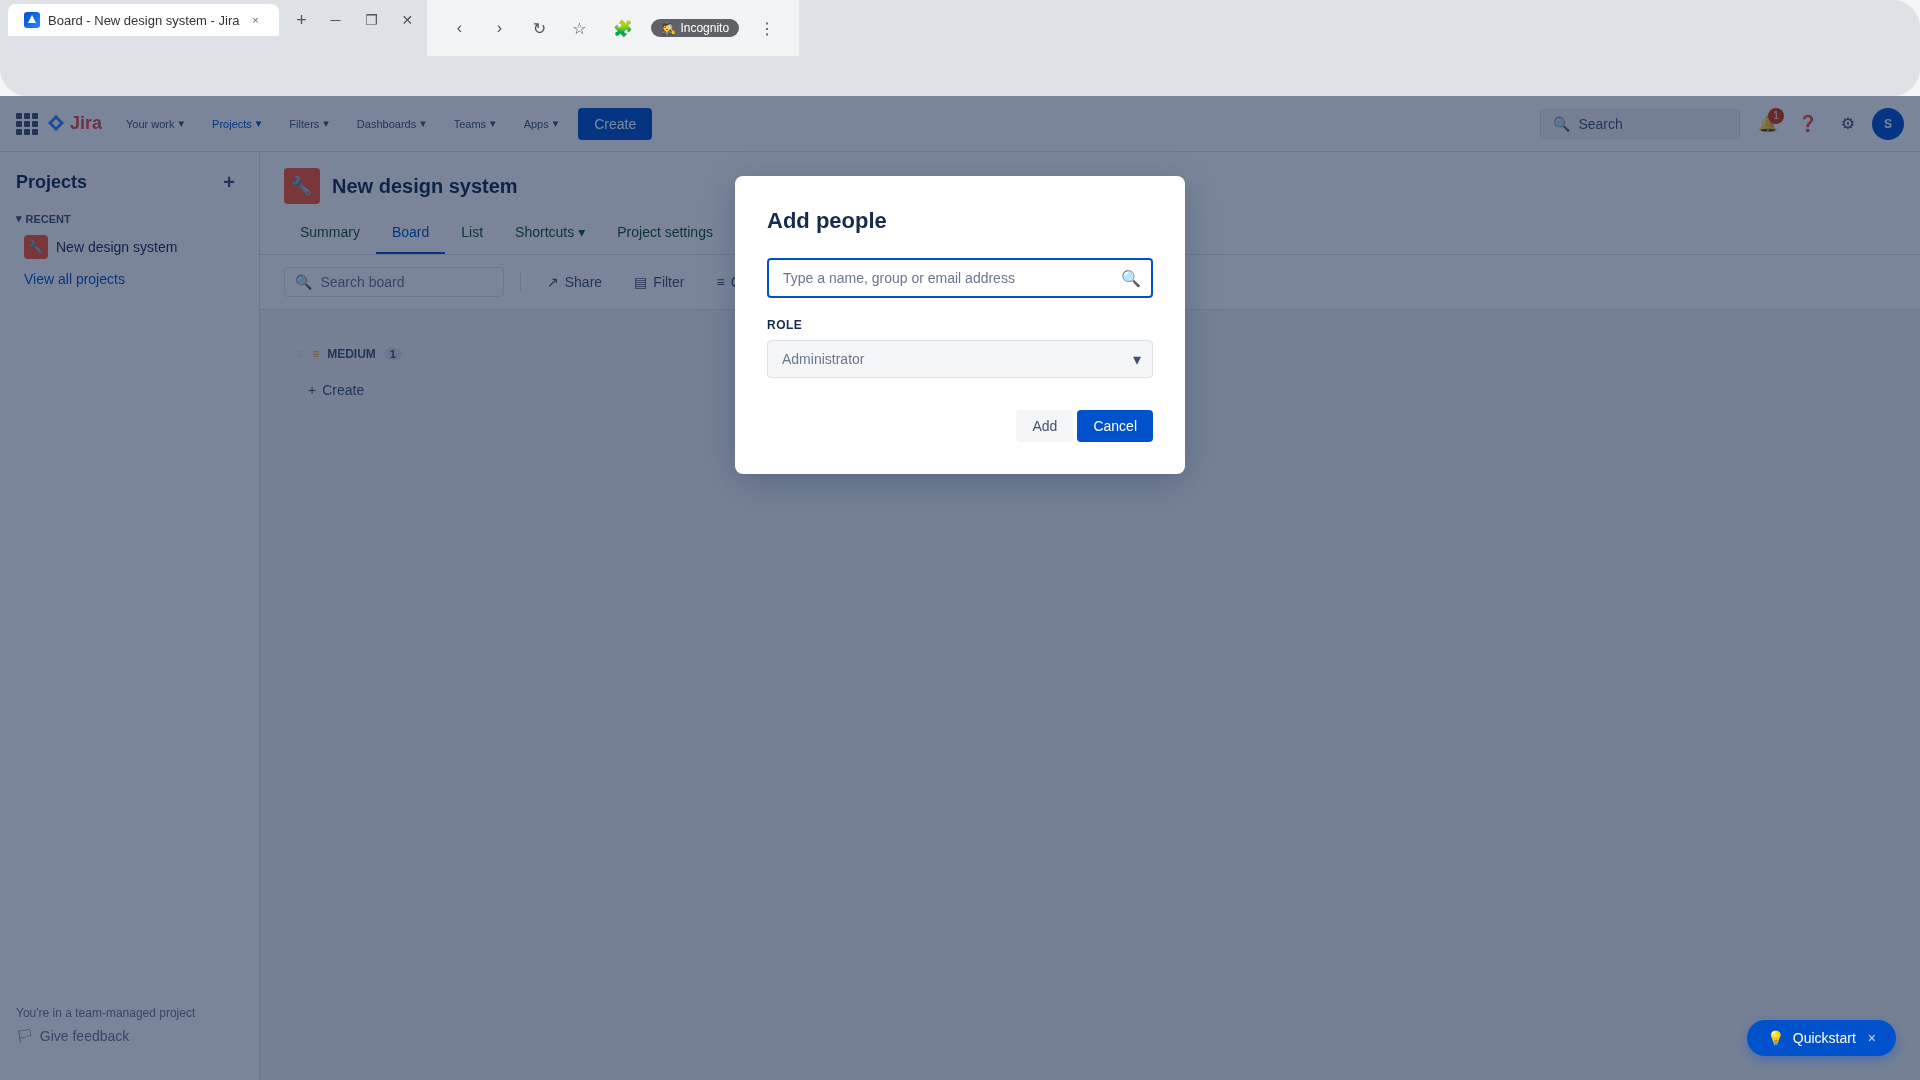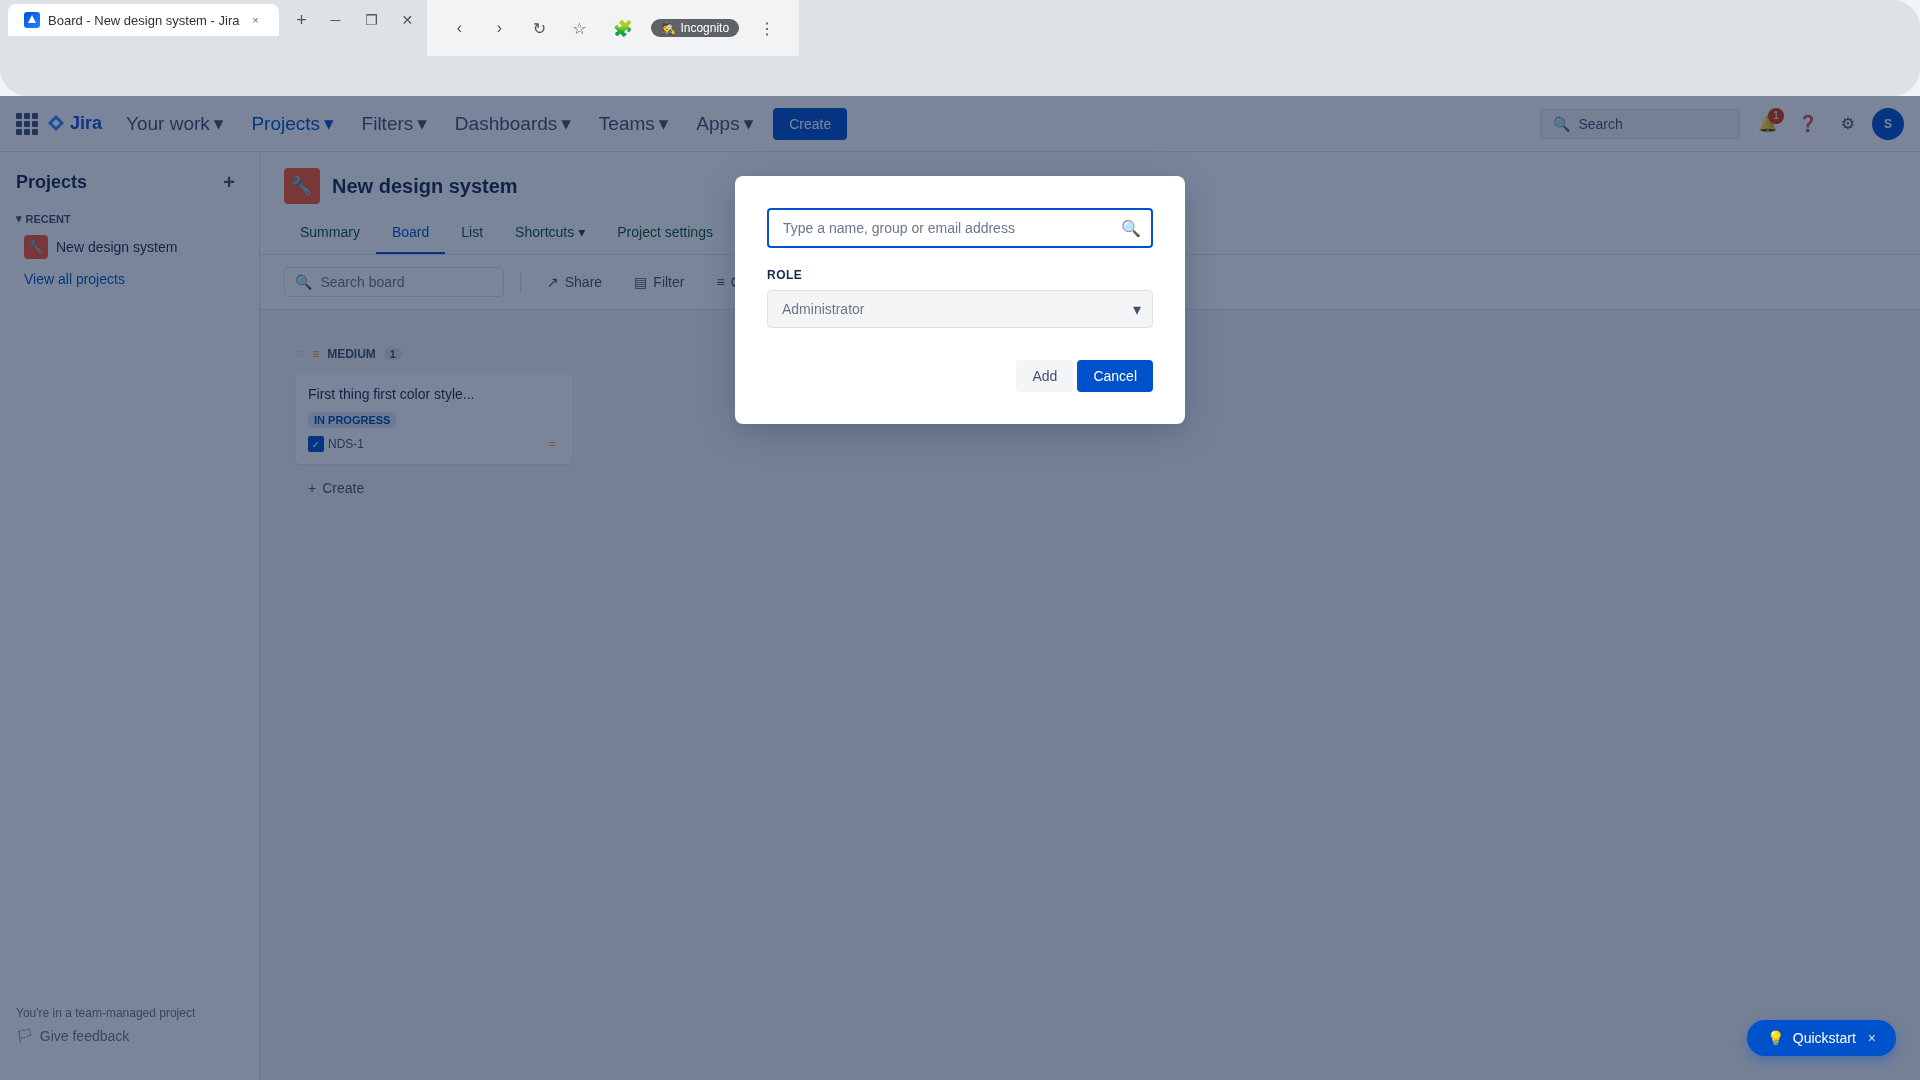--- a/index.html
+++ b/index.html
@@ -20,22 +20,22 @@
     .nav-right { margin-left: auto; display: flex; align-items: center; gap: 12px; }
     .nav-icon-btn { width: 32px; height: 32px; display: flex; align-items: center; justify-content: center; color: #555; font-size: 16px; cursor: pointer; border-radius: 50%; }
     .incognito-badge { background: #5f6368; color: white; border-radius: 12px; padding: 2px 10px; font-size: 12px; display: flex; align-items: center; gap: 4px; }
 
     
     .app { display: flex; flex-direction: column; height: calc(1080px - 96px); }
 
     
     .top-nav { background: white; height: 56px; display: flex; align-items: center; padding: 0 16px; border-bottom: 1px solid #dfe1e6; gap: 4px; position: relative; z-index: 10; }
     .nav-logo { display: flex; align-items: center; gap: 8px; margin-right: 8px; }
-    .jira-logo { color: #1d4ed8; font-weight: 700; font-size: 18px; display: flex; align-items: center; gap: 4px; }
-    .nav-menu-item { padding: 8px 12px; border-radius: 4px; font-size: 19px; color: #42526e; cursor: pointer; display: flex; align-items: center; gap: 4px; white-space: nowrap; }
+    .jira-logo { color: #ef4444; font-weight: 700; font-size: 18px; display: flex; align-items: center; gap: 4px; }
+    .nav-menu-item { padding: 8px 12px; border-radius: 4px; font-size: 11px; color: #42526e; cursor: pointer; display: flex; align-items: center; gap: 4px; white-space: nowrap; }
     .nav-menu-item.active { color: #0052cc; }
     .create-btn { background: #0052cc; color: white; border: none; border-radius: 4px; padding: 8px 16px; font-size: 14px; font-weight: 500; cursor: pointer; margin-left: 4px; }
     .nav-search { margin-left: auto; background: #f4f5f7; border: 1px solid #dfe1e6; border-radius: 4px; padding: 6px 12px; width: 200px; font-size: 14px; color: #42526e; display: flex; align-items: center; gap: 8px; cursor: pointer; }
     .nav-actions { display: flex; align-items: center; gap: 8px; margin-left: 8px; }
     .nav-action-btn { width: 32px; height: 32px; border-radius: 50%; display: flex; align-items: center; justify-content: center; cursor: pointer; position: relative; color: #42526e; }
     .notification-badge { position: absolute; top: 0; right: 0; background: #de350b; color: white; border-radius: 50%; width: 16px; height: 16px; font-size: 10px; display: flex; align-items: center; justify-content: center; }
     .avatar { width: 32px; height: 32px; border-radius: 50%; background: #0052cc; color: white; display: flex; align-items: center; justify-content: center; font-size: 12px; font-weight: 600; }
     .grid-icon { display: grid; grid-template-columns: repeat(3, 6px); gap: 2px; }
     .grid-dot { width: 6px; height: 6px; background: #42526e; border-radius: 1px; }
 
@@ -268,43 +268,33 @@
         </div>
       </div>
       <div class="board-content">
         <div class="board-column">
           <div class="column-header">
             <span class="drag-handle">≡</span>
             <span style="color:#ff991f;">≡</span>
             <span>Medium</span>
             <span class="column-count">1</span>
           </div>
-          <div class="card">
-            <div class="card-title">First thing first color style...</div>
-            <div class="card-status in-progress">IN PROGRESS</div>
-            <div class="card-footer">
-              <div class="card-id">
-                <div class="card-checkbox">✓</div>
-                <span>NDS-1</span>
-              </div>
-              <div class="priority-icon">=</div>
-            </div>
-          </div>
           <div class="create-btn-col">
             <span>+</span>
             <span>Create</span>
           </div>
         </div>
       </div>
     </div>
   </div>
 </div>
 
 <div class="modal-overlay">
   <div class="modal">
+    <div class="modal-title">Add people</div>
     <div class="modal-input-wrapper">
       <input class="modal-input" type="text" placeholder="Type a name, group or email address" style="">
       <span class="modal-search-icon">🔍</span>
     </div>
     <div class="modal-label">Role</div>
     <div class="modal-select-wrapper">
       <div class="modal-select">
         <span>Administrator</span>
       </div>
       <span class="modal-select-arrow">▾</span>

